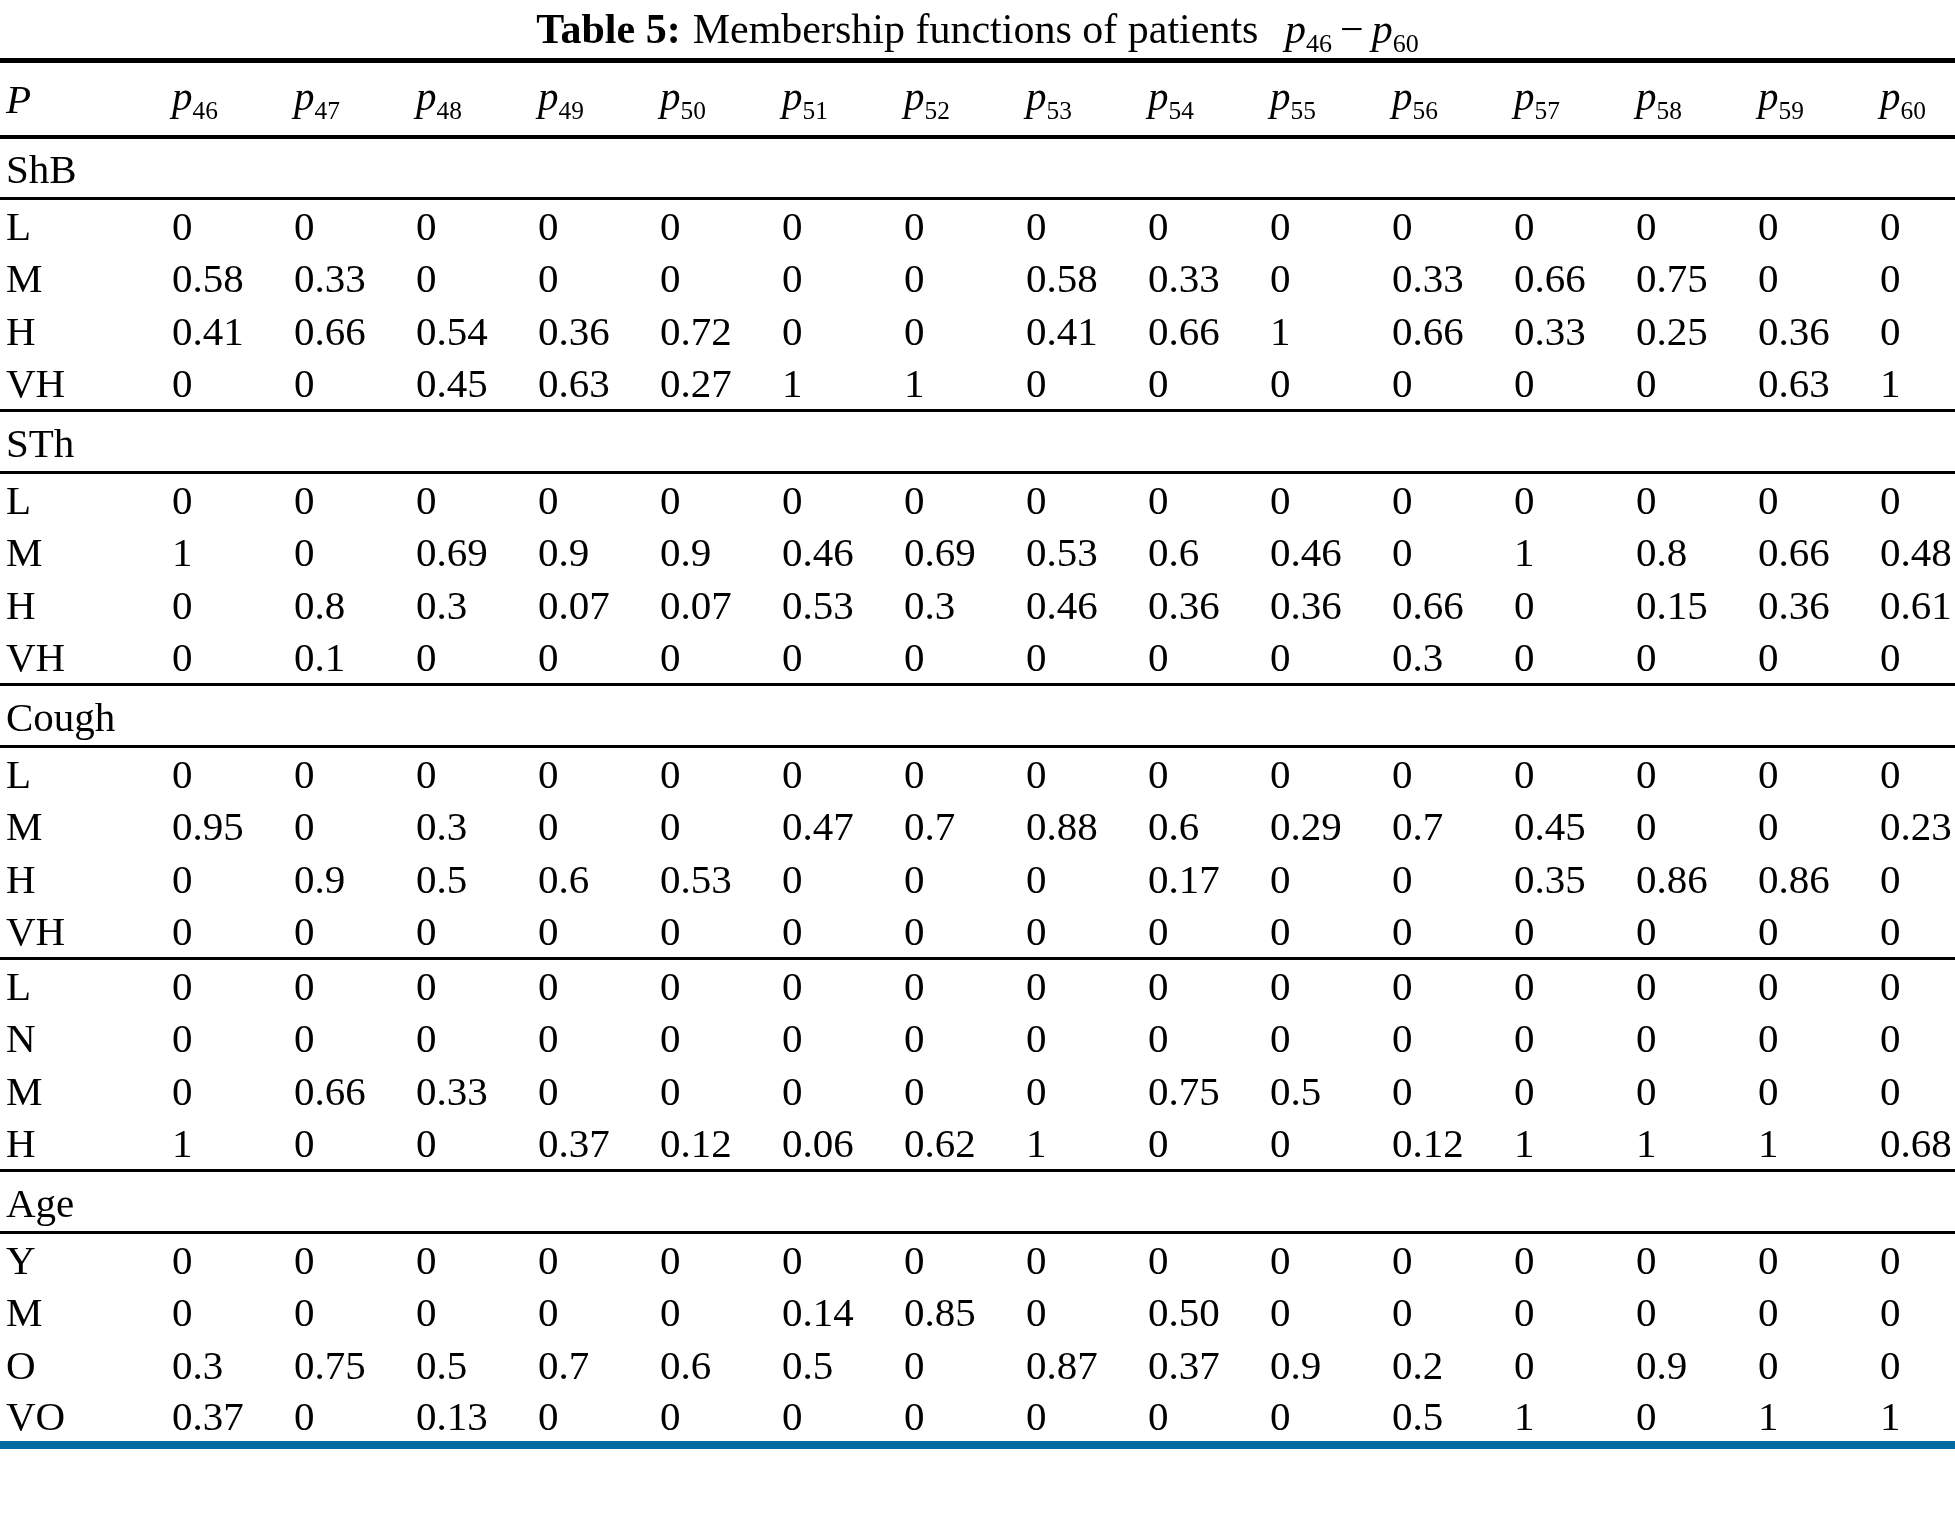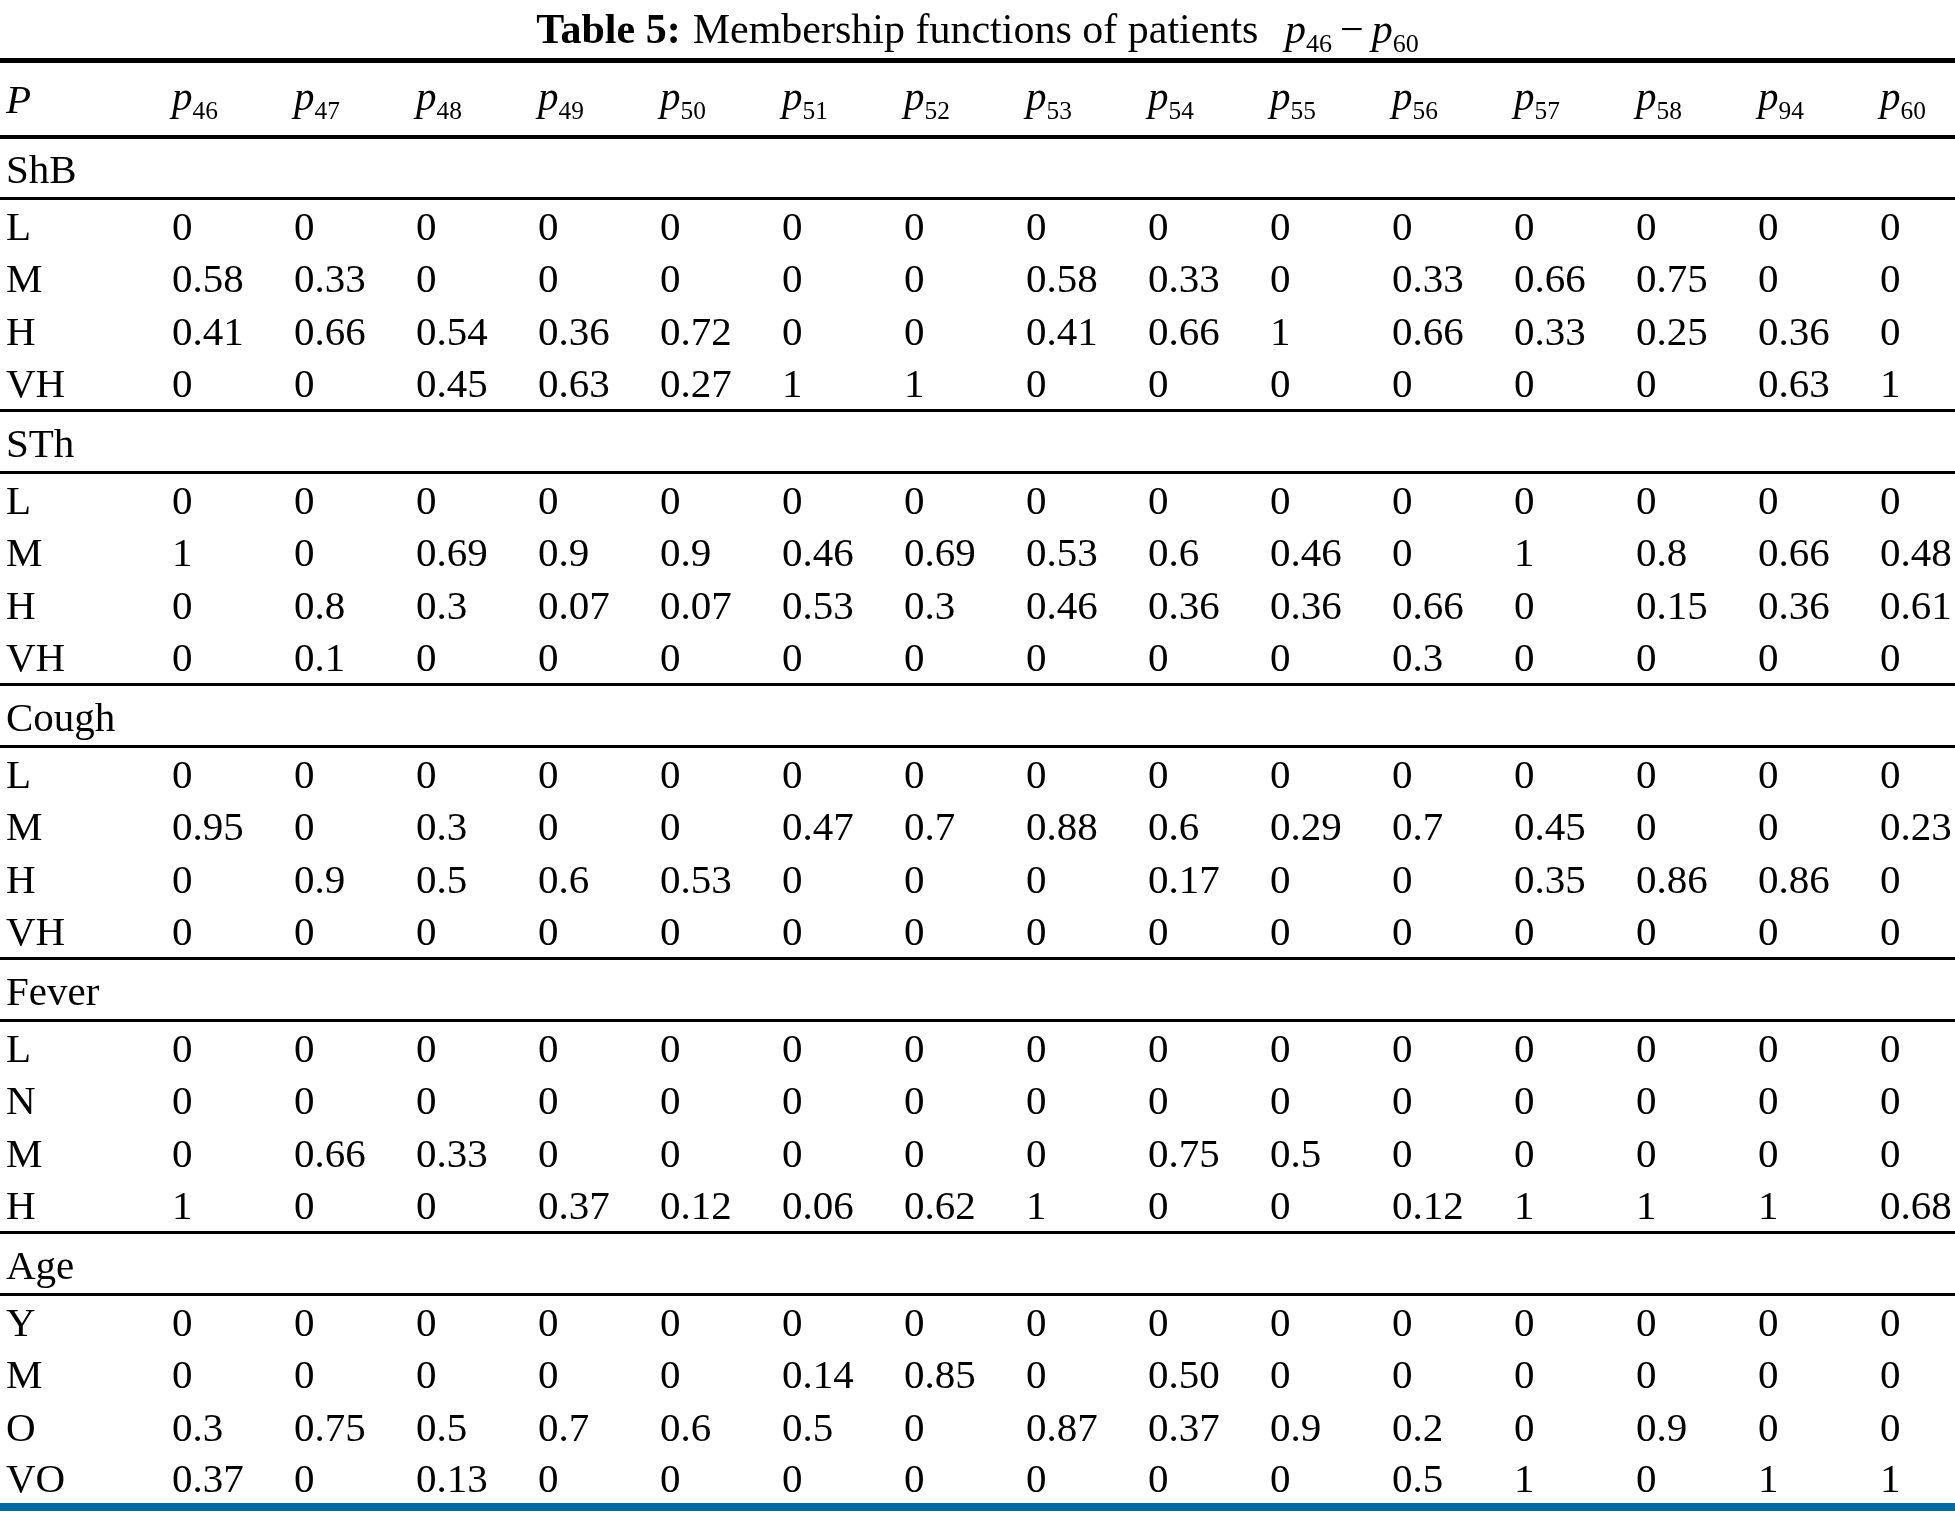--- a/index.html
+++ b/index.html
@@ -106,21 +106,21 @@
           <th><i>p</i><sub>49</sub></th>
           <th><i>p</i><sub>50</sub></th>
           <th><i>p</i><sub>51</sub></th>
           <th><i>p</i><sub>52</sub></th>
           <th><i>p</i><sub>53</sub></th>
           <th><i>p</i><sub>54</sub></th>
           <th><i>p</i><sub>55</sub></th>
           <th><i>p</i><sub>56</sub></th>
           <th><i>p</i><sub>57</sub></th>
           <th><i>p</i><sub>58</sub></th>
-          <th><i>p</i><sub>94</sub></th>
+          <th><i>p</i><sub>59</sub></th>
           <th><i>p</i><sub>60</sub></th>
         </tr>
     </thead>
     <tbody>
         <tr class="section-row">
           <td colspan="16">ShB</td>
         </tr>
         <tr class="data-row">
           <td>L</td>
           <td>0</td>
@@ -336,23 +336,20 @@
           <td>0</td>
           <td>0</td>
           <td>0</td>
           <td>0</td>
           <td>0</td>
           <td>0</td>
           <td>0</td>
           <td>0</td>
           <td>0</td>
         </tr>
-        <tr class="section-row">
-          <td colspan="16">Fever</td>
-        </tr>
         <tr class="data-row">
           <td>L</td>
           <td>0</td>
           <td>0</td>
           <td>0</td>
           <td>0</td>
           <td>0</td>
           <td>0</td>
           <td>0</td>
           <td>0</td>

